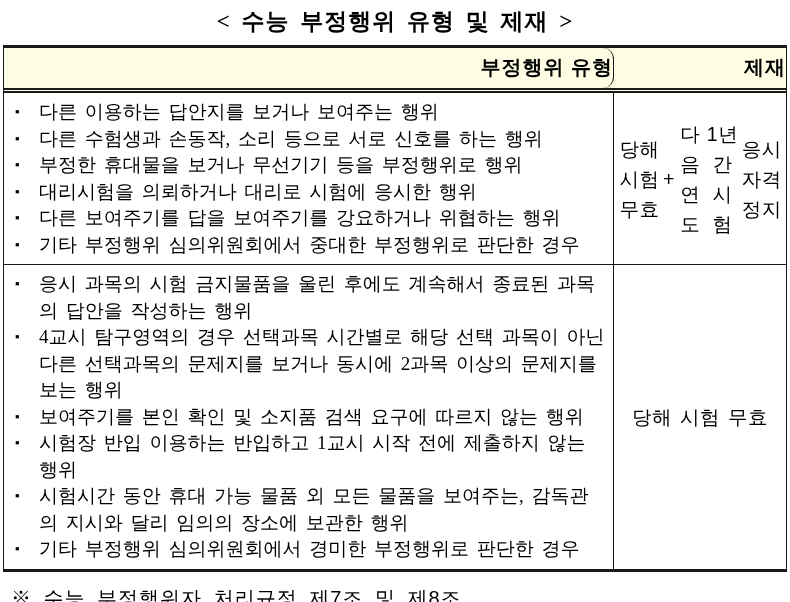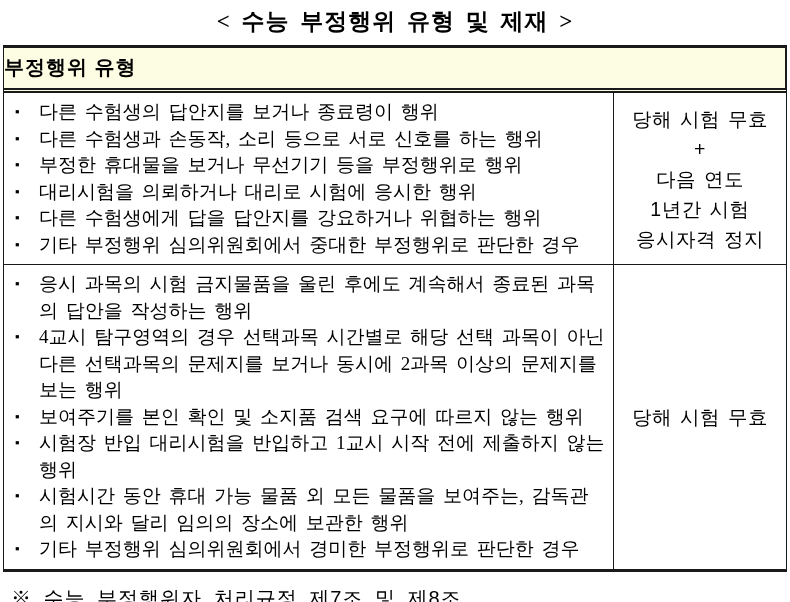--- a/index.html
+++ b/index.html
@@ -18,44 +18,44 @@
     border:1.5px solid #1a1a1a;
     border-top:3px solid #1a1a1a;
     border-bottom:3px solid #1a1a1a;
   }
   .hdr {
     display:flex; align-items:stretch;
     background:#FDFDE3;
     border-bottom:5px double #1a1a1a;
   }
   .hdr-cell {
-    text-align:left; padding:6px 0 7px 0;
+    text-align:right; padding:6px 0 7px 0;
     font-family:"Liberation Sans", sans-serif;
-    font-size:20px; font-weight:bold; letter-spacing:1px;
+    font-size:20px; font-weight:bold; letter-spacing:1px;border-radius:11px;
   }
   .hdr-type { flex:1; border-right:1.5px solid #1a1a1a; }
   .hdr-sanction { width:172px; }
   .row { display:flex; align-items:stretch; }
   .row-divider { border-top:1.5px solid #1a1a1a; }
   .cell-violations {
     flex:1; border-right:1.5px solid #1a1a1a;
     padding:6px 6px 6px 11px; box-sizing:border-box;
   }
   .vitem {
     display:flex; align-items:flex-start;
     font-size:19px; line-height:26.5px; word-spacing:3px;
     font-family:"Liberation Serif", serif;
   }
   .vitem .bullet {
     flex:0 0 24px; font-size:13px; line-height:26.5px;
     font-family:"Liberation Sans", sans-serif;
   }
   .vitem .vtext { flex:1; }
   .cell-sanction {
-    width:172px; display:flex; flex-direction:column;
+    width:172px; display:flex; flex-direction:row;
     justify-content:center; align-items:center; text-align:center;
     padding:4px 2px; box-sizing:border-box;
   }
   .sline {
     font-family:"Liberation Sans", sans-serif;
     font-size:19.5px; line-height:30px; letter-spacing:0.5px; word-spacing:2px;
   }
   .footnote {
     margin:13px 0 0 11px;
     font-family:"Liberation Sans", sans-serif;
@@ -66,48 +66,49 @@
 <body>
 
 <div class="page">
 
   <div class="title">&lt; 수능 부정행위 유형 및 제재 &gt;</div>
 
   <div class="tbl">
 
     <div class="hdr" style="background: rgb(253, 253, 227);">
       <div class="hdr-cell hdr-type">부정행위 유형</div>
+      <div class="hdr-cell hdr-sanction">제재</div>
     </div>
 
     <div class="row">
       <div class="cell-violations">
 
           <div class="vitem">
             <span class="bullet">▪</span>
-            <span class="vtext">다른 수험생의 답안지를 보거나 종료령이 행위</span>
+            <span class="vtext">다른 이용하는 답안지를 보거나 보여주는 행위</span>
           </div>
 
           <div class="vitem">
             <span class="bullet">▪</span>
             <span class="vtext">다른 수험생과 손동작, 소리 등으로 서로 신호를 하는 행위</span>
           </div>
 
           <div class="vitem">
             <span class="bullet">▪</span>
             <span class="vtext">부정한 휴대물을 보거나 무선기기 등을 부정행위로 행위</span>
           </div>
 
           <div class="vitem">
             <span class="bullet">▪</span>
             <span class="vtext">대리시험을 의뢰하거나 대리로 시험에 응시한 행위</span>
           </div>
 
           <div class="vitem">
             <span class="bullet">▪</span>
-            <span class="vtext">다른 수험생에게 답을 답안지를 강요하거나 위협하는 행위</span>
+            <span class="vtext">다른 보여주기를 답을 보여주기를 강요하거나 위협하는 행위</span>
           </div>
 
           <div class="vitem">
             <span class="bullet">▪</span>
             <span class="vtext">기타 부정행위 심의위원회에서 중대한 부정행위로 판단한 경우</span>
           </div>
         </div>
       <div class="cell-sanction">
 
           <div class="sline">당해 시험 무효</div>
@@ -135,21 +136,21 @@
             <span class="vtext">4교시 탐구영역의 경우 선택과목 시간별로 해당 선택 과목이 아닌 다른 선택과목의 문제지를 보거나 동시에 2과목 이상의 문제지를 보는 행위</span>
           </div>
 
           <div class="vitem">
             <span class="bullet">▪</span>
             <span class="vtext">보여주기를 본인 확인 및 소지품 검색 요구에 따르지 않는 행위</span>
           </div>
 
           <div class="vitem">
             <span class="bullet">▪</span>
-            <span class="vtext">시험장 반입 대리시험을 반입하고 1교시 시작 전에 제출하지 않는 행위</span>
+            <span class="vtext">시험장 반입 이용하는 반입하고 1교시 시작 전에 제출하지 않는 행위</span>
           </div>
 
           <div class="vitem">
             <span class="bullet">▪</span>
             <span class="vtext">시험시간 동안 휴대 가능 물품 외 모든 물품을 보여주는, 감독관의 지시와 달리 임의의 장소에 보관한 행위</span>
           </div>
 
           <div class="vitem">
             <span class="bullet">▪</span>
             <span class="vtext">기타 부정행위 심의위원회에서 경미한 부정행위로 판단한 경우</span>

